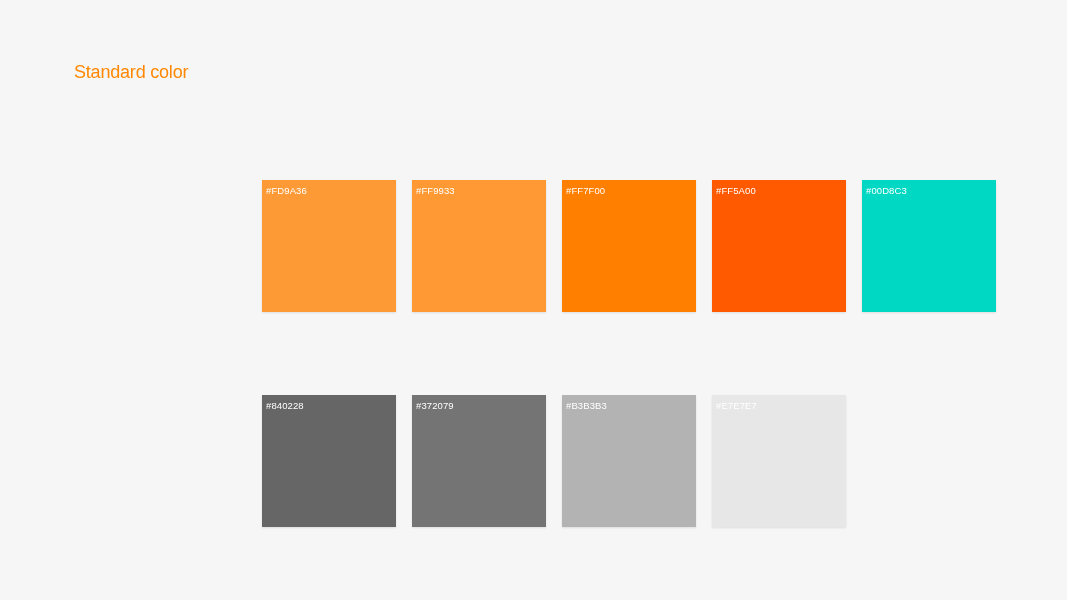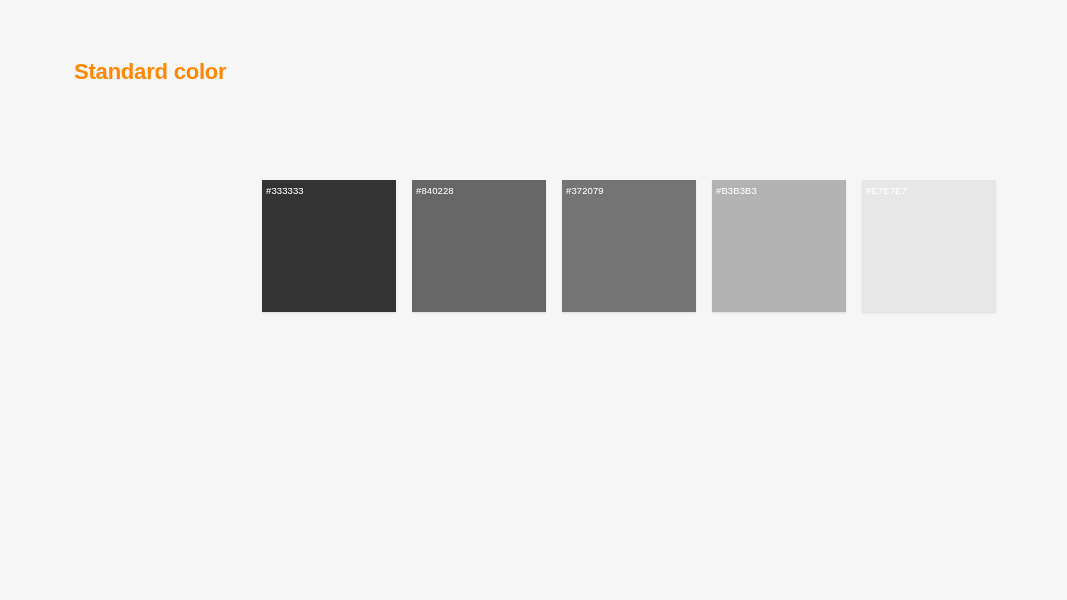--- a/index.html
+++ b/index.html
@@ -15,22 +15,22 @@
     position: relative;
   }
   .page {
     position: absolute;
     inset: 0;
   }
   .page-title {
     position: absolute;
     left: 74px;
     top: 60px;
-    font-size: 22px;
-    font-weight: bold;
+    font-size: 18px;
+    font-weight: normal;
     letter-spacing: -0.2px;
     color: #ff8800;
     line-height: 24px;
     white-space: nowrap;
   }
   .swatch-grid {
     position: absolute;
     left: 262px;
     top: 180px;
     width: 734px;
@@ -62,25 +62,39 @@
 </style>
 </head>
 <body style="background: rgb(246, 246, 246);">
 
 <div class="page">
 
   <div class="page-title" style="color: rgb(255, 136, 0);">Standard color</div>
 
   <div class="swatch-grid">
 
+    <div class="swatch-row">
+      <div class="swatch" style="background: rgb(253, 154, 54);">
+        <span class="swatch-label" style="color: rgb(255, 255, 255);">#FD9A36</span>
+      </div>
+      <div class="swatch" style="background: rgb(255, 153, 51);">
+        <span class="swatch-label" style="color: rgb(255, 255, 255);">#FF9933</span>
+      </div>
+      <div class="swatch" style="background: rgb(255, 127, 0);">
+        <span class="swatch-label" style="color: rgb(255, 255, 255);">#FF7F00</span>
+      </div>
+      <div class="swatch" style="background: rgb(255, 90, 0);">
+        <span class="swatch-label" style="color: rgb(255, 255, 255);">#FF5A00</span>
+      </div>
+      <div class="swatch" style="background: rgb(0, 216, 195);">
+        <span class="swatch-label" style="color: rgb(255, 255, 255);">#00D8C3</span>
+      </div>
+    </div>
 
     <div class="swatch-row">
-      <div class="swatch" style="background: rgb(51, 51, 51);">
-        <span class="swatch-label" style="color: rgb(255, 255, 255);">#333333</span>
-      </div>
       <div class="swatch" style="background: rgb(102, 102, 102);">
         <span class="swatch-label" style="color: rgb(255, 255, 255);">#840228</span>
       </div>
       <div class="swatch" style="background: rgb(116, 116, 116);">
         <span class="swatch-label" style="color: rgb(255, 255, 255);">#372079</span>
       </div>
       <div class="swatch" style="background: rgb(179, 179, 179);">
         <span class="swatch-label" style="color: rgb(255, 255, 255);">#B3B3B3</span>
       </div>
       <div class="swatch" style="background: rgb(231, 231, 231);">

